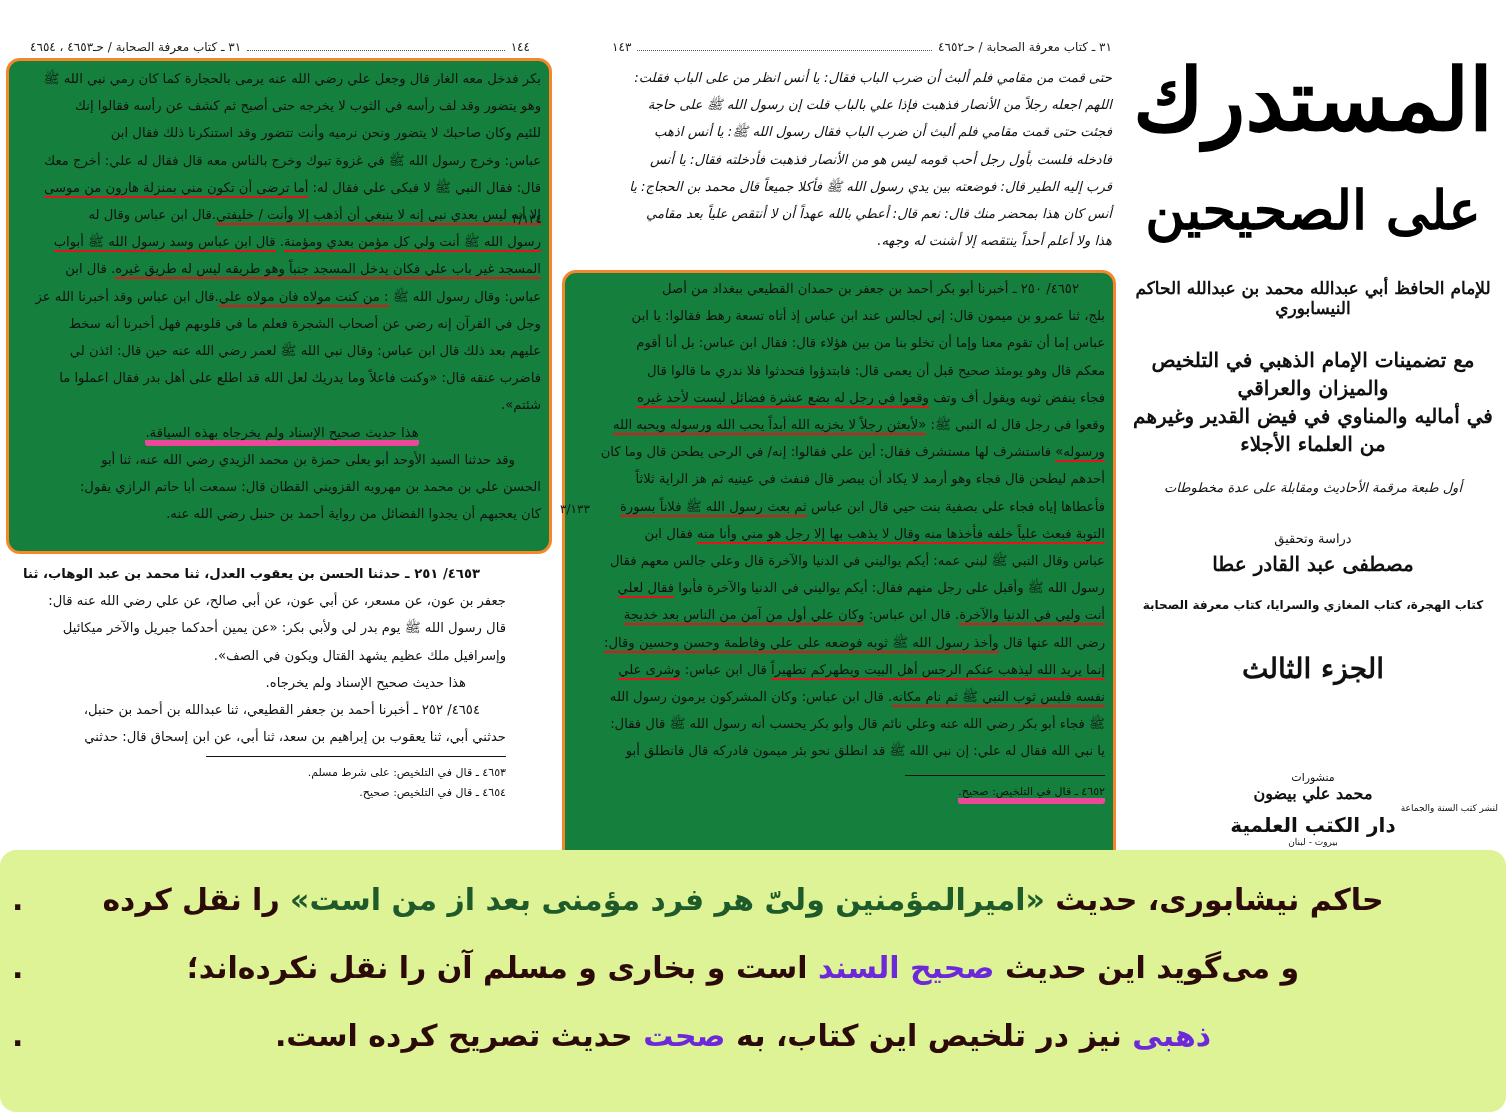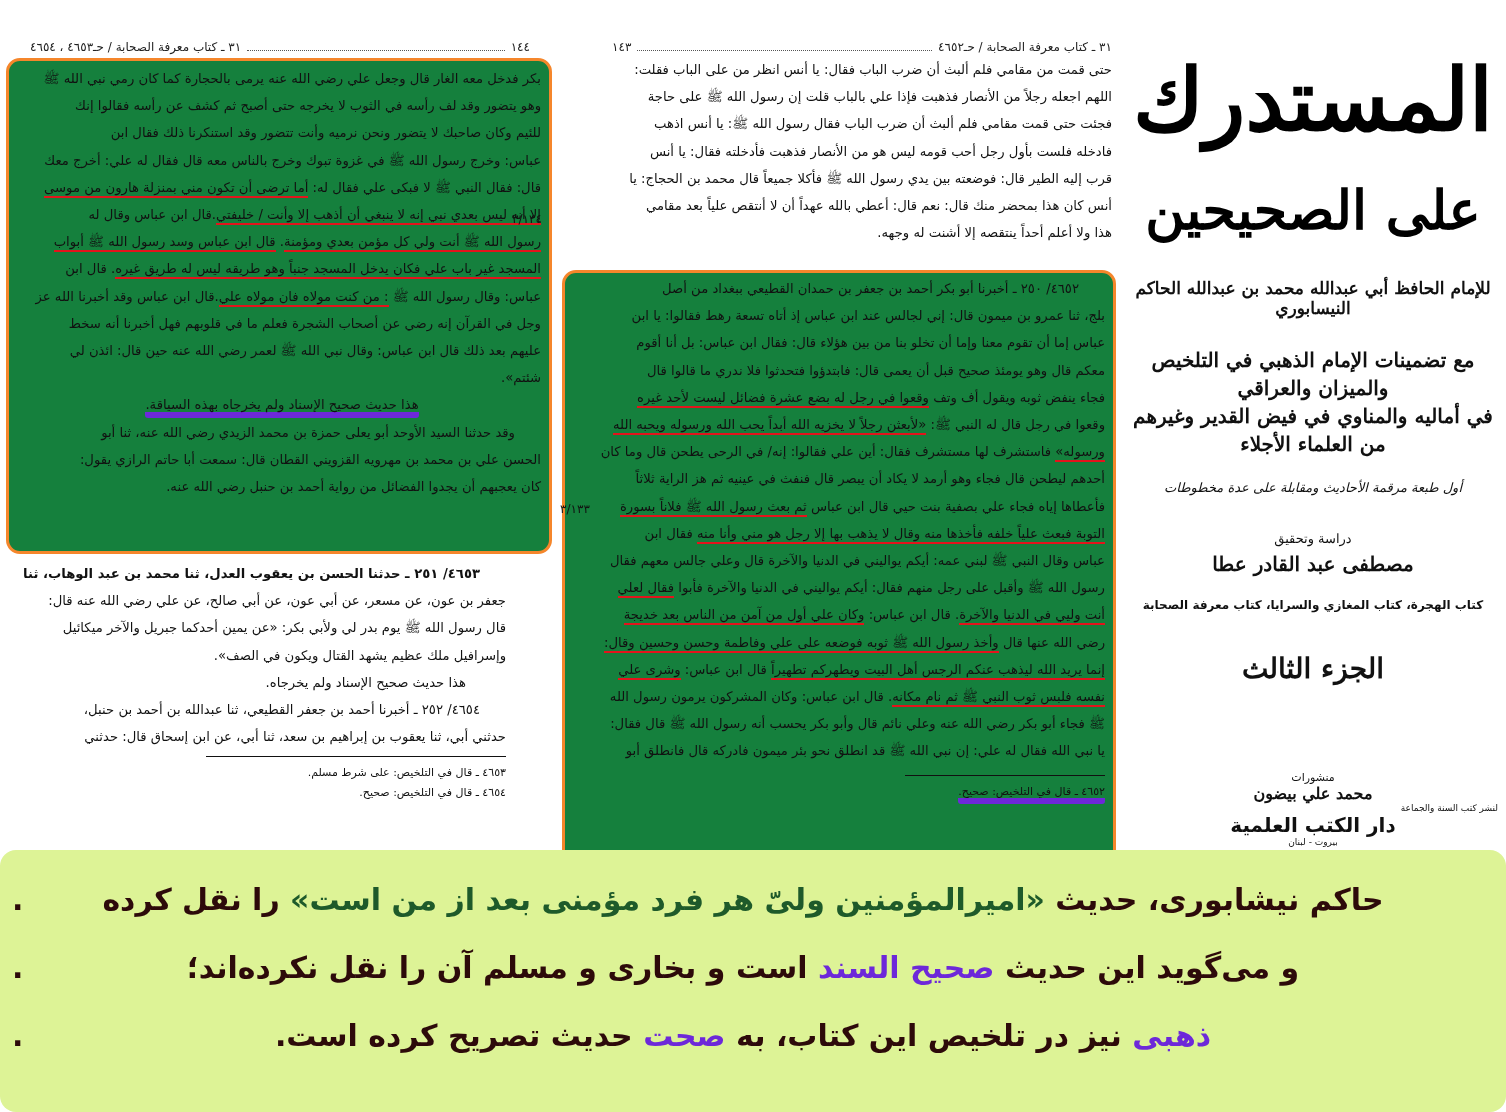--- a/index.html
+++ b/index.html
@@ -19,21 +19,21 @@
   }
   .text-block p { margin: 0; }
   .center { text-align: center !important; text-align-last: center !important; }
   .indent { padding-right: 26px; }
 
   .hl-box {
     position: absolute; background: #15803d; border: 3px solid #f5862b; border-radius: 14px;
     padding: 4px 8px 4px 14px;
   }
   .ul { border-bottom: 2.5px solid #e3141c; padding-bottom: 1px; }
-  .ul-thick { border-bottom: 6px solid #6d28d9; border-radius: 3px; }
+  .ul-thick { border-bottom: 6px solid #ec4899; border-radius: 3px; }
 
   .margin-ref {
     position: absolute; font-family: "DejaVu Sans", sans-serif; font-size: 12px; color: #111; direction: ltr;
   }
 
   .footnote-rule { width: 300px; height: 1px; background: #111; margin: 6px 0 6px auto; }
   .footnote { font-family: "DejaVu Sans", sans-serif; font-size: 11px; line-height: 20px; }
 
   
   .cover { position: absolute; left: 1128px; top: 20px; width: 370px; height: 820px; direction: rtl; text-align: center; }
@@ -92,20 +92,21 @@
       <span class="ul">رسول الله ﷺ أنت ولي كل مؤمن بعدي ومؤمنة</span><span>. </span><span class="ul">قال ابن عباس وسد رسول الله ﷺ أبواب</span>
     </p>
     <p>
       <span class="ul">المسجد غير باب علي فكان يدخل المسجد جنباً وهو طريقه ليس له طريق غيره</span><span>. قال ابن</span>
     </p>
     <p>
       <span>عباس: وقال رسول الله ﷺ </span><span class="ul">: من كنت مولاه فان مولاه علي</span><span>.قال ابن عباس وقد أخبرنا الله عز</span>
     </p>
     <p>وجل في القرآن إنه رضي عن أصحاب الشجرة فعلم ما في قلوبهم فهل أخبرنا أنه سخط</p>
     <p>عليهم بعد ذلك قال ابن عباس: وقال نبي الله ﷺ لعمر رضي الله عنه حين قال: ائذن لي</p>
+    <p>فاضرب عنقه قال: «وكنت فاعلاً وما يدريك لعل الله قد اطلع على أهل بدر فقال اعملوا ما</p>
     <p>شئتم».</p>
     <p class="center">
       <span class="ul-thick">هذا حديث صحيح الإسناد ولم يخرجاه بهذه السياقة.</span>
     </p>
     <p class="indent">وقد حدثنا السيد الأوحد أبو يعلى حمزة بن محمد الزيدي رضي الله عنه، ثنا أبو</p>
     <p>الحسن علي بن محمد بن مهرويه القزويني القطان قال: سمعت أبا حاتم الرازي يقول:</p>
     <p>كان يعجبهم أن يجدوا الفضائل من رواية أحمد بن حنبل رضي الله عنه.</p>
   </div>
   <div class="margin-ref" style="left:512px; top:212px;">٣/١٣٤</div>
 
@@ -123,21 +124,21 @@
   </div>
 </div>
 
 <div class="page" style="left:560px; width:560px; height:850px;">
   <div class="page-header" style="left:52px; top:40px; width:500px; flex-direction:row;">
     <span>٣١ ـ كتاب معرفة الصحابة / حـ٤٦٥٢</span>
     <span class="dots"></span>
     <span>١٤٣</span>
   </div>
 
-  <div class="text-block" style="position:absolute; left:50px; top:56px; width:502px;">
+  <div class="text-block" style="position:absolute; left:50px; top:64px; width:502px;font-style:italic;">
     <p>حتى قمت من مقامي فلم ألبث أن ضرب الباب فقال: يا أنس انظر من على الباب فقلت:</p>
     <p>اللهم اجعله رجلاً من الأنصار فذهبت فإذا علي بالباب قلت إن رسول الله ﷺ على حاجة</p>
     <p>فجئت حتى قمت مقامي فلم ألبث أن ضرب الباب فقال رسول الله ﷺ: يا أنس اذهب</p>
     <p>فادخله فلست بأول رجل أحب قومه ليس هو من الأنصار فذهبت فأدخلته فقال: يا أنس</p>
     <p>قرب إليه الطير قال: فوضعته بين يدي رسول الله ﷺ فأكلا جميعاً قال محمد بن الحجاج: يا</p>
     <p>أنس كان هذا بمحضر منك قال: نعم قال: أعطي بالله عهداً أن لا أنتقص علياً بعد مقامي</p>
     <p>هذا ولا أعلم أحداً ينتقصه إلا أشنت له وجهه.</p>
   </div>
 
   <div class="hl-box text-block" style="left:2px; top:270px; width:554px; height:688px; padding:2px 8px 4px 10px;">

